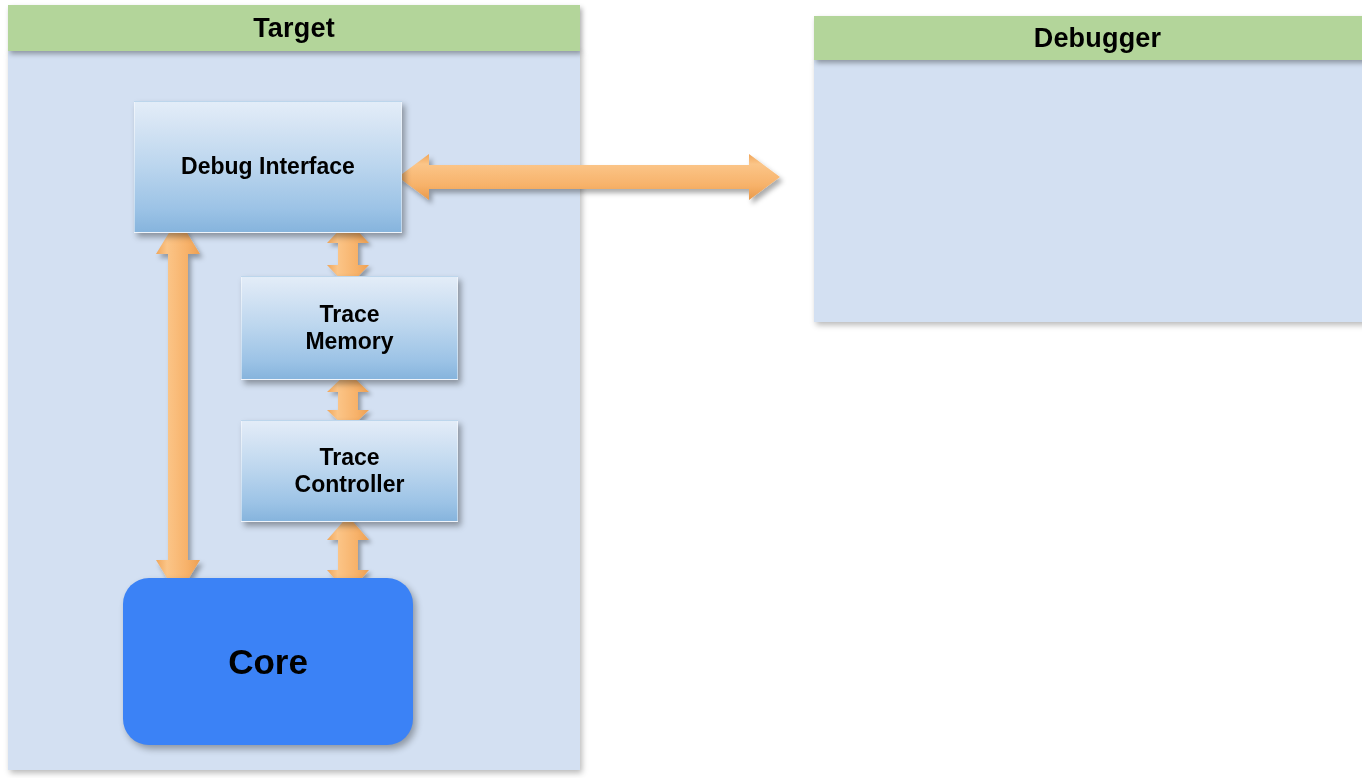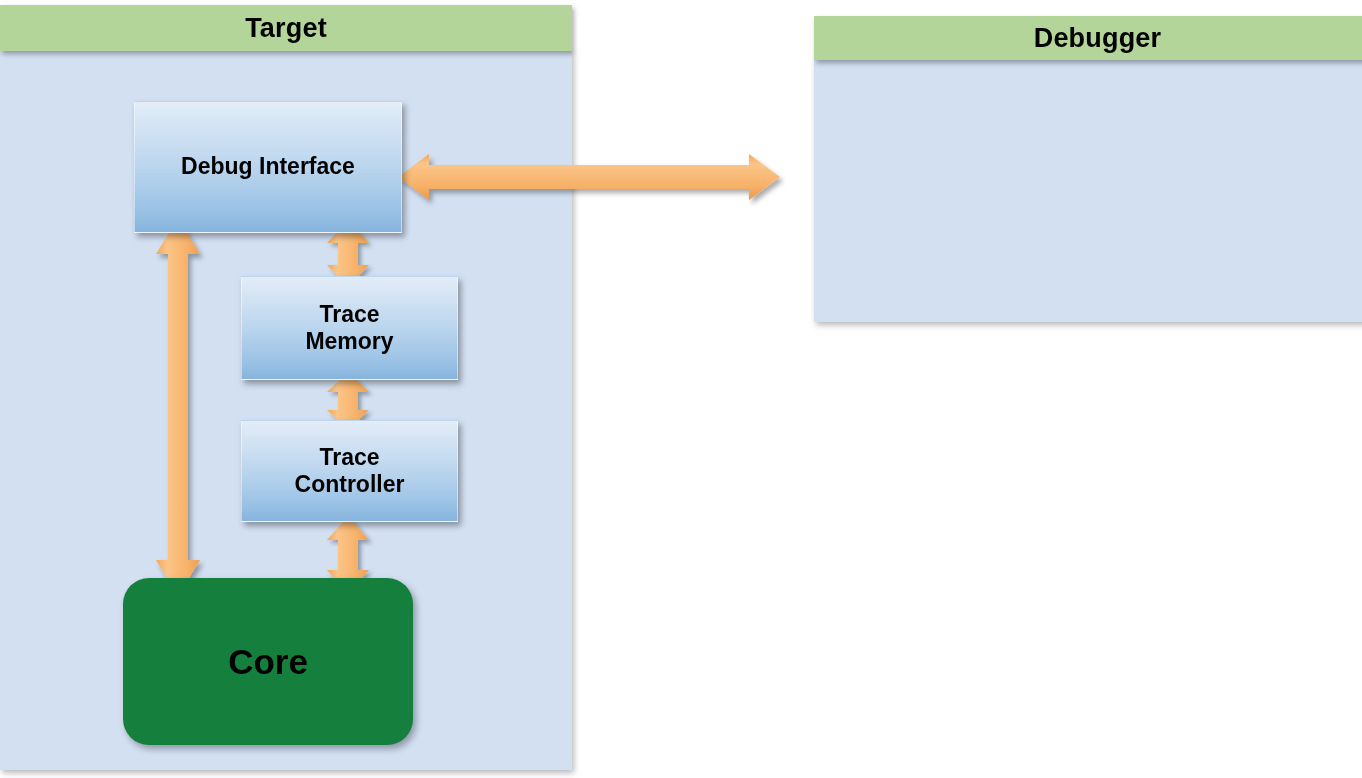--- a/index.html
+++ b/index.html
@@ -68,21 +68,21 @@
     font-size: 23px;
     font-weight: bold;
     color: #000000;
     line-height: 1.18;
   }
 
   
   .core {
     position: absolute;
     box-sizing: border-box;
-    background: #15803d;
+    background: #3b82f6;
     border-radius: 26px;
     box-shadow: 3px 4px 7px rgba(0,0,0,0.33);
     display: flex;
     align-items: center;
     justify-content: center;
     z-index: 5;
   }
   .core span {
     font-size: 35px;
     font-weight: bold;
@@ -97,21 +97,21 @@
   .arrow svg {
     display: block;
     overflow: visible;
   }
 </style>
 </head>
 <body>
 
 <div id="canvas">
 
-  <div class="panel" style="left:0; top:5px; width:572px; height:685px;">
+  <div class="panel" style="left:8px; top:5px; width:572px; height:685px;">
     <div class="panel-body" style="top:45px; height:720px;"></div>
     <div class="panel-header" style="height:46px;">
       <span>Target</span>
     </div>
   </div>
 
   <div class="panel" style="left:778px; top:16px; width:567px; height:306px;margin-left:36px;">
     <div class="panel-body" style="top:43px; height:263px;"></div>
     <div class="panel-header" style="height:44px;">
       <span>Debugger</span>

